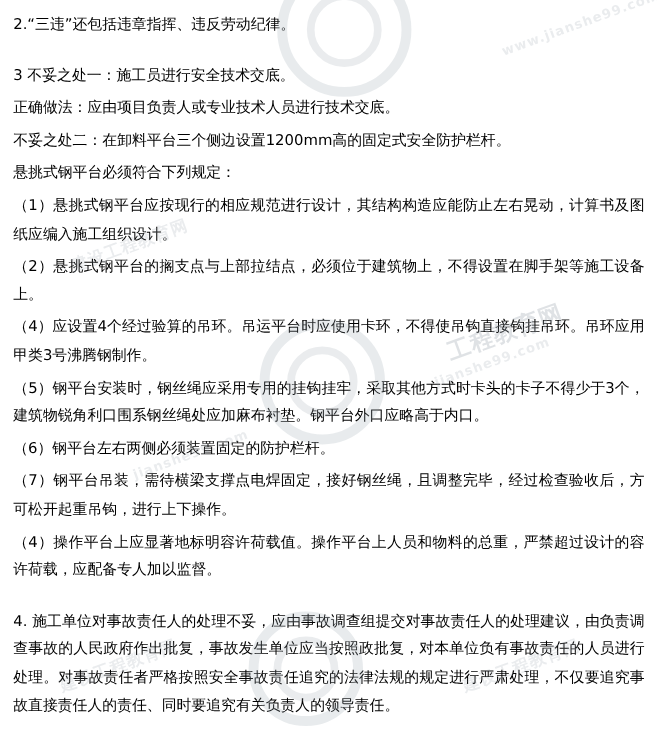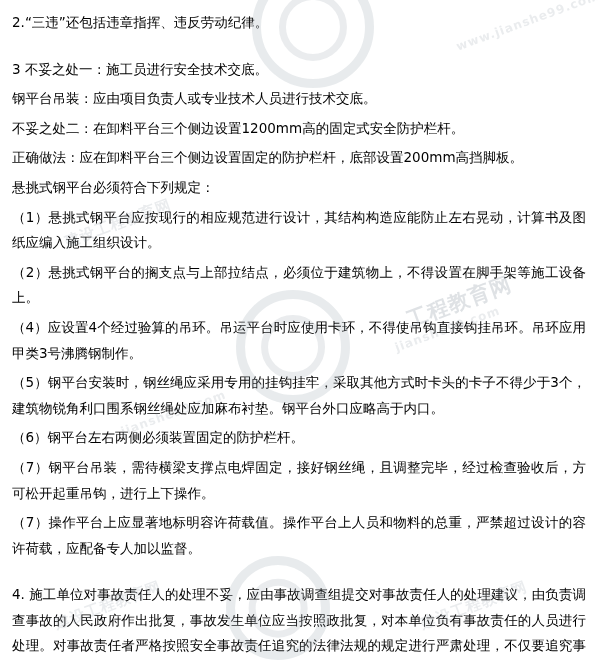--- a/index.html
+++ b/index.html
@@ -108,29 +108,28 @@
 
     <div class="wm wm-mid wm-faint" style="left:418px; top:596px; transform: rotate(-20deg);">建设工程教育网</div>
 
     <div class="wm wm-small wm-faint" style="left:118px; top:406px; transform: rotate(-20deg);">jianshe99.com</div>
   </div>
 
   <div class="content">
     <p class="line">2.“三违”还包括违章指挥、违反劳动纪律。</p>
     <div class="blank"></div>
     <p class="line">3 不妥之处一：施工员进行安全技术交底。</p>
-    <p class="line">钢平台吊装：应由项目负责人或专业技术人员进行技术交底。</p>
+    <p class="line">正确做法：应由项目负责人或专业技术人员进行技术交底。</p>
     <p class="line">不妥之处二：在卸料平台三个侧边设置1200mm高的固定式安全防护栏杆。</p>
-    <p class="line">正确做法：应在卸料平台三个侧边设置固定的防护栏杆，底部设置200mm高挡脚板。</p>
     <p class="line">悬挑式钢平台必须符合下列规定：</p>
     <p class="line">（1）悬挑式钢平台应按现行的相应规范进行设计，其结构构造应能防止左右晃动，计算书及图纸应编入施工组织设计。</p>
     <p class="line">（2）悬挑式钢平台的搁支点与上部拉结点，必须位于建筑物上，不得设置在脚手架等施工设备上。</p>
     <p class="line">（4）应设置4个经过验算的吊环。吊运平台时应使用卡环，不得使吊钩直接钩挂吊环。吊环应用甲类3号沸腾钢制作。</p>
     <p class="line">（5）钢平台安装时，钢丝绳应采用专用的挂钩挂牢，采取其他方式时卡头的卡子不得少于3个，建筑物锐角利口围系钢丝绳处应加麻布衬垫。钢平台外口应略高于内口。</p>
     <p class="line">（6）钢平台左右两侧必须装置固定的防护栏杆。</p>
     <p class="line">（7）钢平台吊装，需待横梁支撑点电焊固定，接好钢丝绳，且调整完毕，经过检查验收后，方可松开起重吊钩，进行上下操作。</p>
-    <p class="line">（7）操作平台上应显著地标明容许荷载值。操作平台上人员和物料的总重，严禁超过设计的容许荷载，应配备专人加以监督。</p>
+    <p class="line">（4）操作平台上应显著地标明容许荷载值。操作平台上人员和物料的总重，严禁超过设计的容许荷载，应配备专人加以监督。</p>
     <div class="blank"></div>
     <p class="line">4. 施工单位对事故责任人的处理不妥，应由事故调查组提交对事故责任人的处理建议，由负责调查事故的人民政府作出批复，事故发生单位应当按照政批复，对本单位负有事故责任的人员进行处理。对事故责任者严格按照安全事故责任追究的法律法规的规定进行严肃处理，不仅要追究事故直接责任人的责任、同时要追究有关负责人的领导责任。</p>
 
   </div>
 
 </div>
 
 </body></html>

